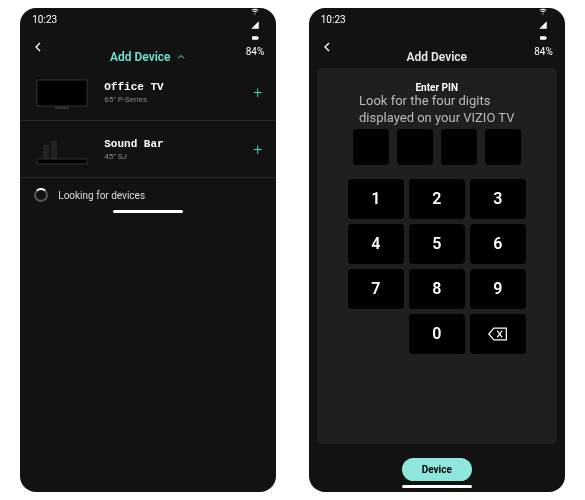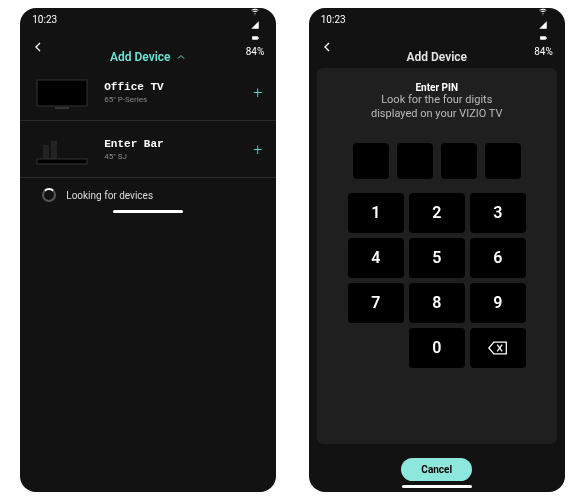--- a/index.html
+++ b/index.html
@@ -82,21 +82,21 @@
     padding: 12px 14px;
     display:flex;
     justify-content:space-between;
     align-items:center;
     font-size:11px;
     font-weight:600;
     color:#fff;
   }
   .setup-row svg { width:14px; height:14px; stroke:#fff; fill:none;}
   .looking-row {
-    padding: 10px 22px 6px;
+    padding: 10px 14px 6px;
     display:flex;
     align-items:center;
     gap:10px;
     font-size:10px;
     color:#ddd;
   }
   .spinner {
     width:14px; height:14px; border:2px solid #555; border-top-color:#fff; border-radius:50%;
   }
   .home-indicator {
@@ -109,21 +109,21 @@
     background:#1f1f1f;
     margin: 4px 8px 8px;
     border-radius:6px;
     flex:1;
     display:flex;
     flex-direction:column;
     align-items:center;
     padding: 14px 10px 8px;
   }
   .pin-title { font-size:10px; font-weight:700; color:#fff; }
-  .pin-sub { font-size:11px; color:#bbb; text-align:center; line-height:1.3; margin-bottom:21px; white-space:pre-line;}
+  .pin-sub { font-size:13px; color:#bbb; line-height:1.3; margin-bottom:2px; white-space:pre-line;}
   .pin-boxes { display:flex; gap:8px; margin-bottom:14px;}
   .pin-box { width:36px; height:36px; background:#000; border-radius:4px;}
   .keypad { display:grid; grid-template-columns:repeat(3, 56px); grid-auto-rows:40px; gap:5px; }
   .key {
     background:#000; color:#fff; border-radius:4px;
     display:flex; align-items:center; justify-content:center;
     font-size:16px; font-weight:600;
   }
   .key.blank { visibility:hidden; }
   .key.backspace svg { width:20px; height:14px; stroke:#fff; fill:none;}
@@ -193,21 +193,21 @@
     </div>
     <div class="device-row">
       <div class="device-thumb">
         <svg width="54" height="32" viewBox="0 0 54 32">
             <rect x="8" y="10" width="6" height="14" fill="#222"></rect>
             <rect x="16" y="6" width="6" height="18" fill="#222"></rect>
             <rect x="2" y="24" width="50" height="5" fill="#000" stroke="#333"></rect>
           </svg>
       </div>
       <div class="device-info">
-        <div class="device-name">Enter Bar</div>
+        <div class="device-name">Sound Bar</div>
         <div class="device-sub">45" SJ</div>
       </div>
       <span class="plus">+</span>
     </div>
 
     <div class="looking-row">
       <div class="spinner"></div>
       <span>Looking for devices</span>
     </div>
     <div class="home-indicator"></div>
@@ -273,17 +273,17 @@
         <div class="key">0</div>
         <div class="key backspace">
           <svg viewBox="0 0 24 16">
               <path d="M7 1h15v14H7L1 8z" stroke-width="1.5"></path>
               <path d="M11 4l6 8M17 4l-6 8" stroke-width="1.5"></path>
             </svg>
         </div>
       </div>
     </div>
     <div class="cancel-row">
-      <div class="cancel-btn">Cancel</div>
+      <div class="cancel-btn">Device</div>
     </div>
     <div class="home-indicator"></div>
   </div>
 </div>
 
 </body></html>

